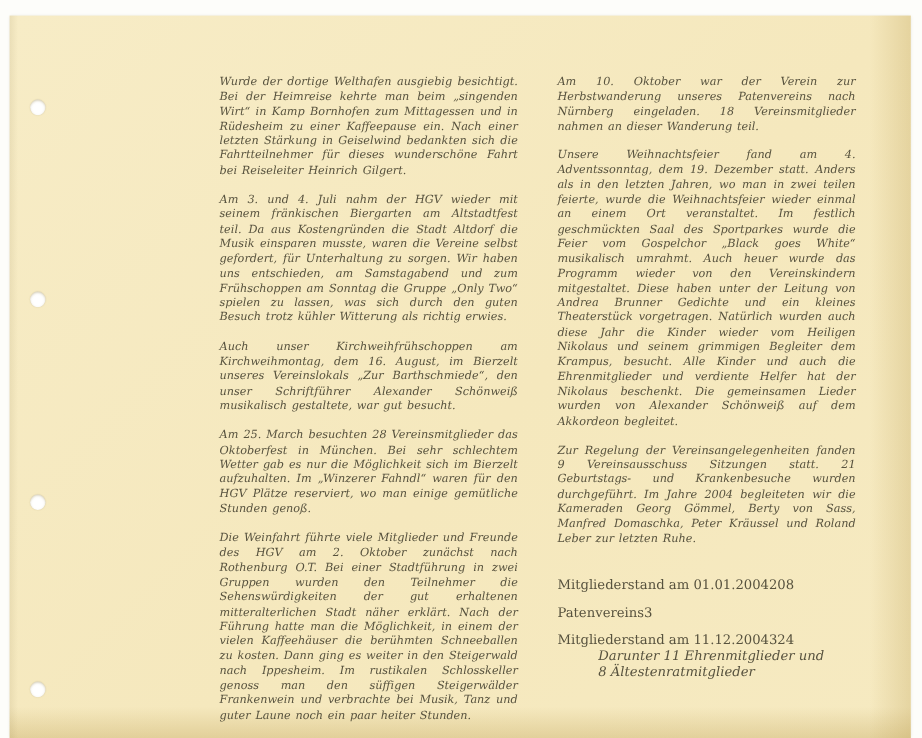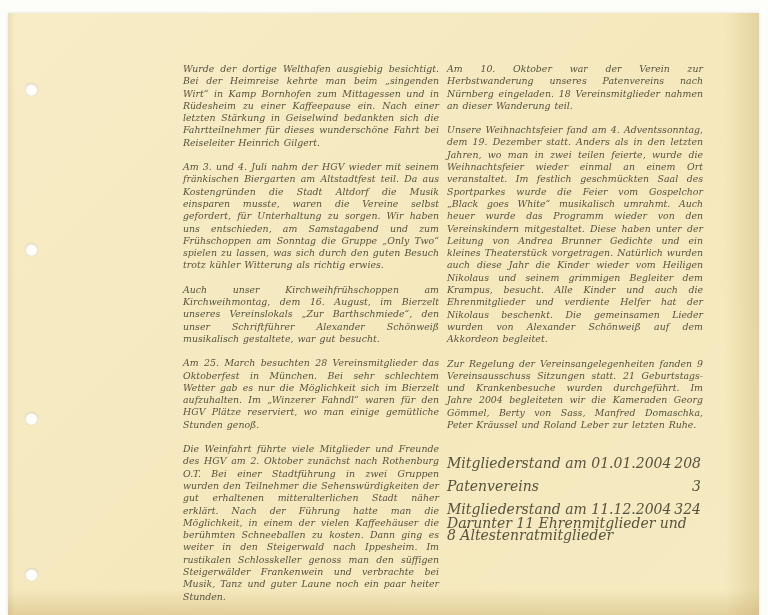--- a/index.html
+++ b/index.html
@@ -21,42 +21,43 @@
     position:absolute; left:25px; width:13px; height:13px; border-radius:50%;
     background:#ffffff;
     box-shadow:inset 0 1px 2px rgba(140,120,60,0.35), 0 0 1px rgba(140,120,60,0.3);
   }
   .hole-1 { top:83px; }
   .hole-2 { top:243px; }
   .hole-3 { top:412px; }
   .hole-4 { top:568px; }
   .columns {
     position:absolute; left:183px; top:63px; width:530px;
-    display:flex; gap:8px;
+    display:flex; gap:33px;
   }
   .col { width:256px; }
   .col p {
     margin:0 0 12px 0;
     font-style:italic;
     font-size:9.4px; line-height:12.3px;
     color:#57523e;
     text-align:justify;
     text-justify:inter-word;
     word-spacing:1px;
   }
   .stats { margin-top:26px; }
   .stat-row {
-    display:flex; justify-content:space-between; align-items:baseline;
+    display:flex; align-items:baseline;
     margin-bottom:10.5px;
-    font-style:italic; font-size:14px; line-height:12.3px; color:#57523e;
+    font-size:11px; line-height:12.3px; color:#57523e;
   }
   .stat-row .val { padding-right:2px; }
   .stat-note {
-    font-style:italic; font-size:14px; line-height:12.3px; color:#57523e;
+    font-style:italic; font-size:11px; line-height:12.3px; color:#57523e;
     margin-top:-9px;
+    margin-left:34px;
   }
   .stat-note div { margin:0; }
 </style>
 </head>
 <body>
 
 <div class="paper">
   <span class="hole hole-1" style="left:17px; top:70px;"></span>
   <span class="hole hole-2" style="left:17px; top:230px;"></span>
   <span class="hole hole-3" style="left:17px; top:399px;"></span>

